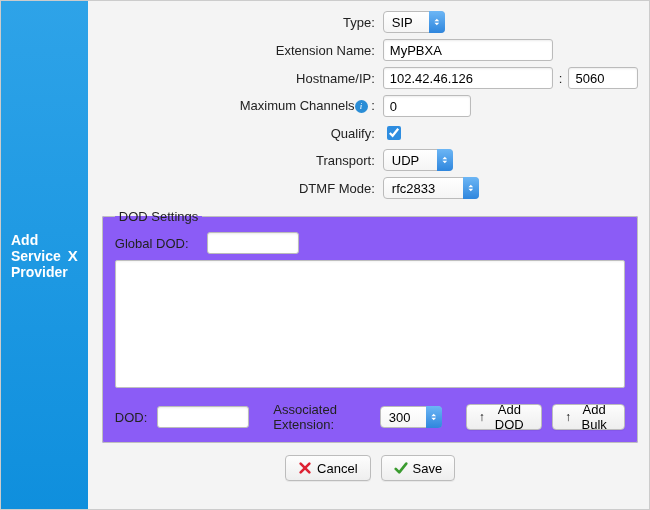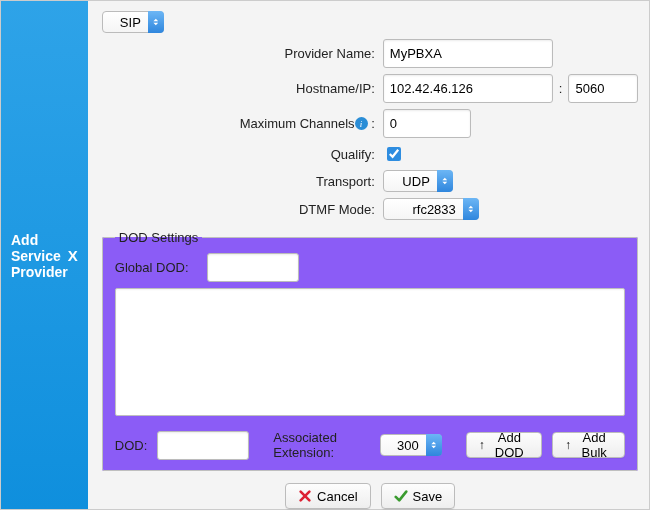--- a/index.html
+++ b/index.html
@@ -79,21 +79,20 @@
     display: inline-block;
   }
   .select-wrap select {
     appearance: none;
     -webkit-appearance: none;
     border: 1px solid #bbb;
     border-radius: 4px;
     padding: 2px 22px 2px 8px;
     height: 22px;
     background: linear-gradient(#fff,#f5f5f5);
-    text-align: right;
   }
   .select-wrap::after {
     content: "";
     position: absolute;
     right: 0; top: 0; bottom: 0;
     width: 16px;
     background: linear-gradient(#6cb6f5,#2f86dd);
     border-top-right-radius: 4px;
     border-bottom-right-radius: 4px;
     pointer-events: none;
@@ -108,21 +107,21 @@
     background:
       linear-gradient(#fff,#fff);
     clip-path: polygon(20% 40%, 80% 40%, 50% 10%, 20% 40%, 20% 60%, 80% 60%, 50% 90%, 20% 60%);
     z-index: 2;
     pointer-events: none;
   }
   input[type="text"].txt {
     border: 1px solid #bbb;
     border-radius: 3px;
     padding: 2px 6px;
-    height: 29px;
+    height: 22px;
     background: #fff;
     box-shadow: inset 0 1px 2px rgba(0,0,0,0.08);
   }
   input[type="checkbox"].aqua {
     width: 14px; height: 14px;
     accent-color: #2e8de0;
   }
   fieldset.dod {
     border: 1px solid #bfbfbf;
     border-radius: 2px;
@@ -192,29 +191,30 @@
   <div class="titlebar">
     <span>Add Service Provider</span>
     <span class="close">X</span>
   </div>
 
   <div class="body">
 
     <div class="form-rows">
 
       <div class="row">
+        <span class="lbl">Type:</span>
         <span class="select-wrap">
           <select style="width:62px">
             <option>SIP</option>
           </select>
         </span>
       </div>
 
       <div class="row">
-        <span class="lbl">Provider Name:</span>
+        <span class="lbl">Extension Name:</span>
         <input type="text" class="txt" style="width: 170px;" value="MyPBXA">
       </div>
 
       <div class="row">
         <span class="lbl">Hostname/IP:</span>
         <input type="text" class="txt" style="width: 170px;" value="102.42.46.126">
         <span>:</span>
         <input type="text" class="txt" style="width: 70px;" value="5060">
       </div>
 

